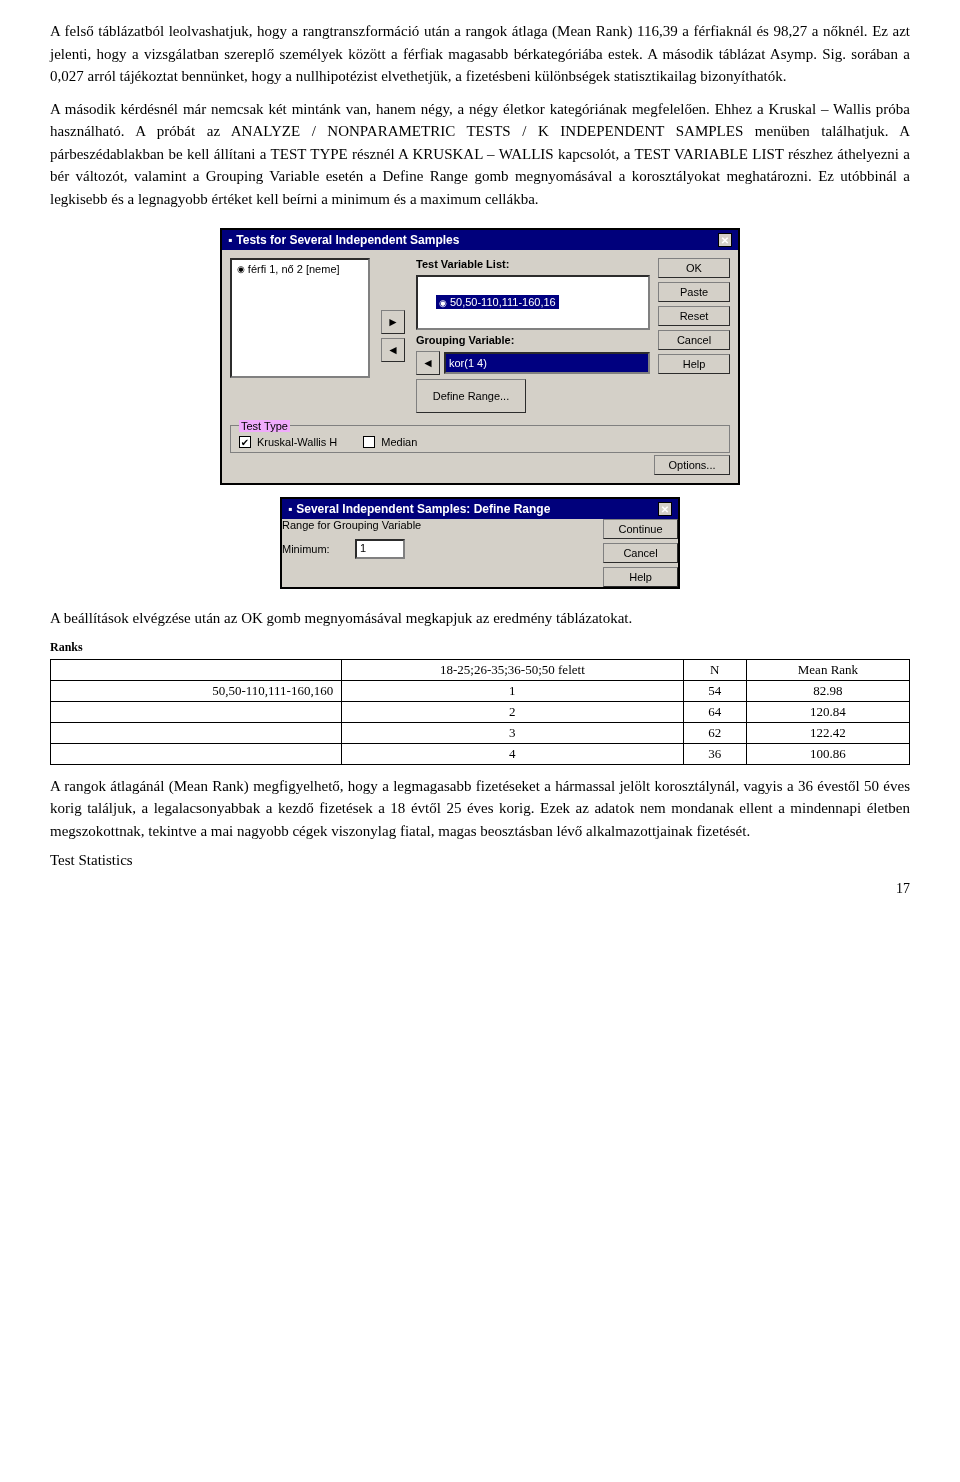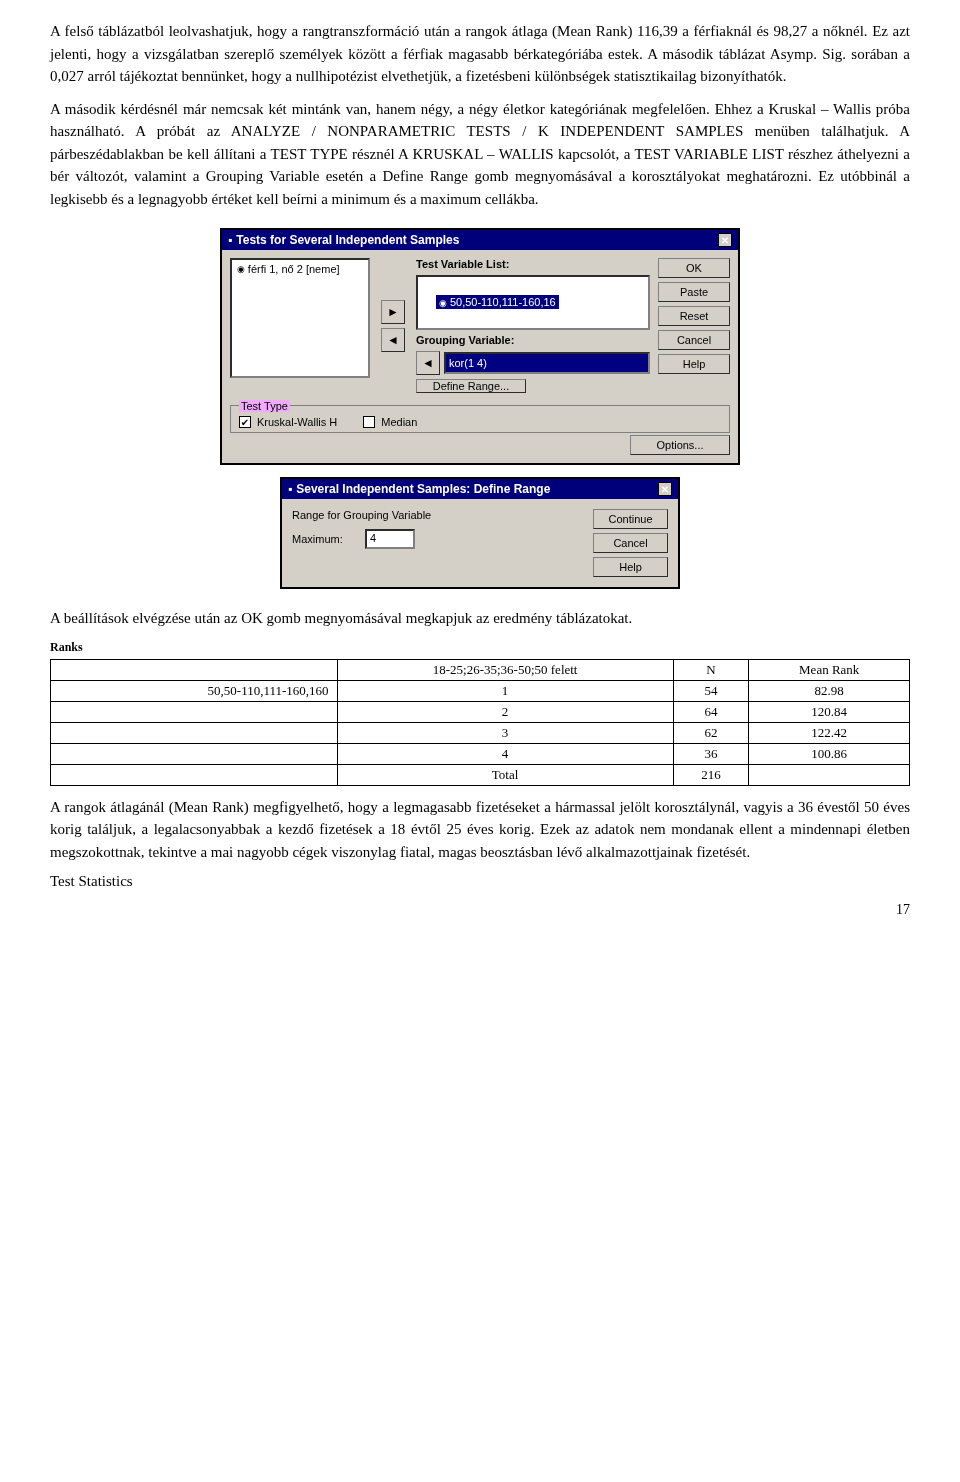--- a/index.html
+++ b/index.html
@@ -136,21 +136,21 @@
       height: 22px;
       font-size: 11px;
       padding: 2px 3px;
       display: flex;
       align-items: center;
     }
     .define-range-btn {
       background: #d4d0c8;
       border: 1px outset #808080;
       font-size: 11px;
-      padding: 0 8px;
+      padding: 10px 8px;
       cursor: pointer;
       width: 110px;
     }
     
     .btn-col {
       display: flex;
       flex-direction: column;
       gap: 4px;
       width: 72px;
     }
@@ -200,21 +200,21 @@
     }
     
     .dialog-range {
       border: 2px solid #000;
       background: #d4d0c8;
       width: 400px;
       font-family: Arial, sans-serif;
       font-size: 12px;
     }
     .range-body {
-      padding: 10px;
+      padding: 0;
       display: flex;
       gap: 12px;
     }
     .range-left {
       flex: 1;
     }
     .range-title {
       font-size: 11px;
       margin-bottom: 8px;
     }
@@ -343,41 +343,41 @@
         <div class="group-box">
           <div class="group-box-title">Test Type</div>
           <div class="checkbox-row">
             <div class="checkbox">✔</div>
             <span>Kruskal-Wallis H</span>
             <div class="checkbox" style="margin-left:20px;"></div>
             <span>Median</span>
           </div>
         </div>
         <div class="options-row">
-          <button class="dialog-btn" style="width:100px;">Options...</button>
+          <button class="dialog-btn" style="width:76px;">Options...</button>
         </div>
       </div>
     </div>
   </div>
 
   <div class="dialog-range">
     <div class="dialog-titlebar">
       <div class="dialog-titlebar-left">
         <span>▪</span>
         <span>Several Independent Samples: Define Range</span>
       </div>
       <div class="dialog-close">✕</div>
     </div>
     <div class="range-body">
       <div class="range-left">
         <div class="range-title">Range for Grouping Variable</div>
         <div class="range-field-row">
-          <span class="range-label">Maximum:</span>
+          <span class="range-label">Minimum:</span>
           <div class="range-input">
-            <span>4</span>
+            <span>1</span>
           </div>
         </div>
       </div>
       <div class="range-btn-col">
         <button class="dialog-btn">Continue</button>
         <button class="dialog-btn">Cancel</button>
         <button class="dialog-btn">Help</button>
       </div>
     </div>
   </div>
@@ -415,26 +415,20 @@
         <td>3</td>
         <td>62</td>
         <td>122.42</td>
       </tr>
       <tr>
         <td></td>
         <td>4</td>
         <td>36</td>
         <td>100.86</td>
       </tr>
-      <tr>
-        <td></td>
-        <td>Total</td>
-        <td>216</td>
-        <td></td>
-      </tr>
     </tbody>
   </table>
 </div>
 
 <p>A rangok átlagánál (Mean Rank) megfigyelhető, hogy a legmagasabb fizetéseket a hármassal jelölt korosztálynál, vagyis a 36 évestől 50 éves korig találjuk, a legalacsonyabbak a kezdő fizetések a 18 évtől 25 éves korig. Ezek az adatok nem mondanak ellent a mindennapi életben megszokottnak, tekintve a mai nagyobb cégek viszonylag fiatal, magas beosztásban lévő alkalmazottjainak fizetését.</p>
 
 <div style="margin-top:10px;">
   <span>Test Statistics</span>
 </div>
 

